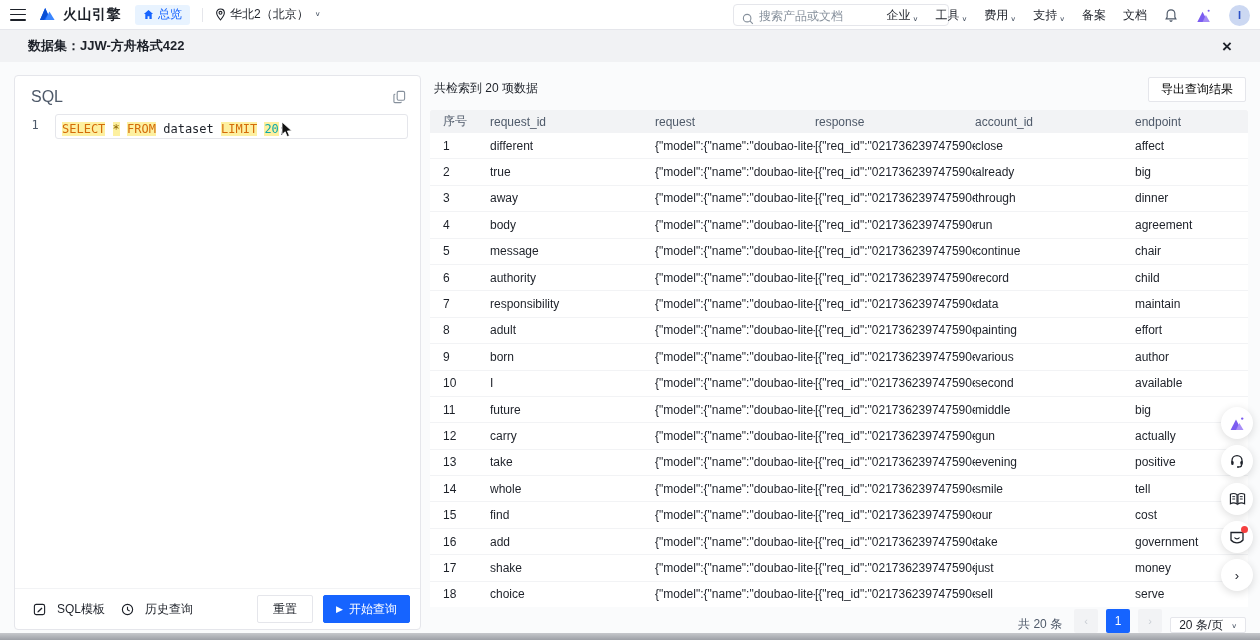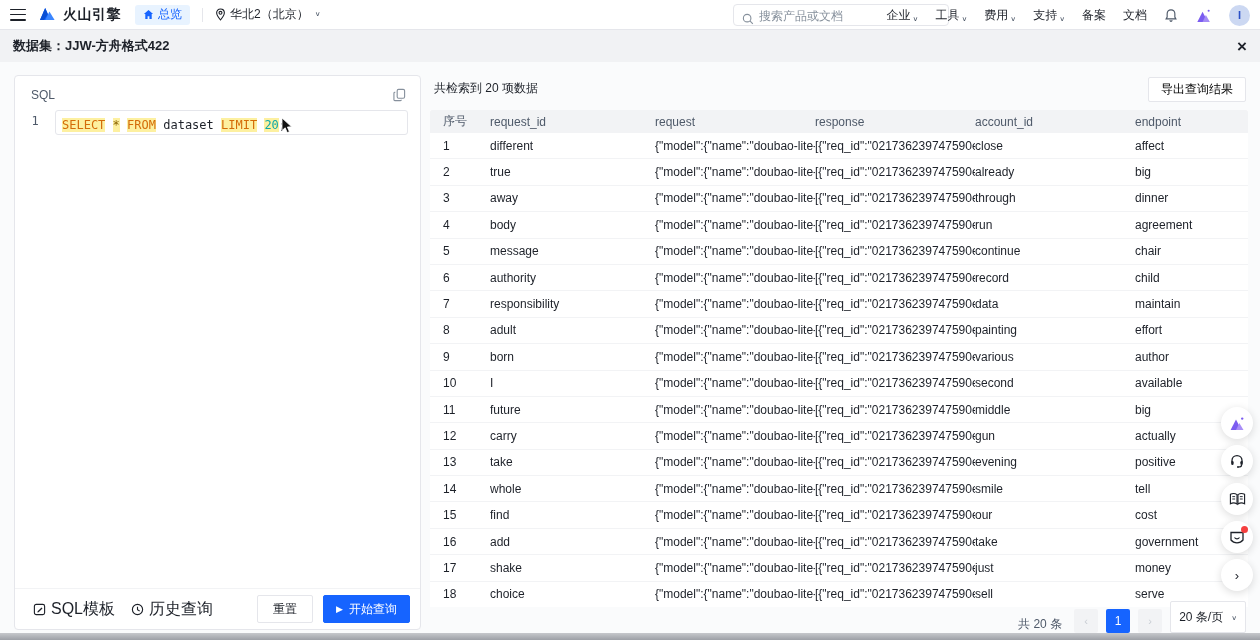--- a/index.html
+++ b/index.html
@@ -23,40 +23,40 @@
                 border-radius:4px; display:flex; align-items:flex-end; padding:0 8px; gap:5px; background:#fff; }
   .search-box .ph { font-size:12px; color:#86909c; }
   .nav-right { position:absolute; right:10px; top:0; height:30px; display:flex; align-items:center; gap:17px; }
   .nav-item { font-size:12px; display:flex; align-items:flex-end; cursor:pointer; white-space:nowrap; }
   .icon-btn { display:flex; align-items:center; cursor:pointer; }
   .avatar { width:21px; height:21px; border-radius:50%; background:#ccd8f2; color:#2a50c7;
             font-size:11px; font-weight:bold; display:flex; align-items:center; justify-content:center; cursor:pointer; }
 
   
   .titlebar { position:absolute; top:30px; left:0; right:0; height:32px; background:#f1f2f4;
-              display:flex; align-items:center; justify-content:space-between; padding:0 13px; }
+              display:flex; align-items:center; justify-content:space-between; padding:0 28px; }
   .titlebar .t { font-size:13px; font-weight:bold; }
   .close-x { font-size:17px; font-weight:bold; line-height:1; cursor:pointer; }
 
   
   .sql-card { position:absolute; left:14px; top:75px; width:407px; height:555px; background:#fff;
               border:1px solid #e5e6eb; border-radius:4px; }
   .sql-head { display:flex; justify-content:space-between; align-items:center; padding:12px 14px 8px 16px; }
-  .sql-label { font-size:12px; color:#4e5969; }
+  .sql-label { font-size:16px; color:#4e5969; }
   .editor-row { display:flex; align-items:flex-start; padding:0 12px 0 0; position:relative; }
   .line-no { width:40px; text-align:center; font-family:"DejaVu Sans Mono",monospace; font-size:12px; color:#4e5969; padding-top:4px; }
   .code-box { flex:1; border:1px solid #e5e6eb; border-radius:3px; min-height:20px; padding:2px 6px;
               font-family:"DejaVu Sans Mono",monospace; font-size:12px; white-space:nowrap; }
   .tok-kw { color:#d46b08; background:#fdf0a0; }
   .tok-op { color:#8c6400; background:#fdf0a0; }
   .tok-num { color:#0fa8a8; background:#fdf0a0; }
   .cursor-arrow { position:relative; top:5px; margin-left:-5px; display:inline-block; }
   .sql-foot { position:absolute; bottom:0; left:0; right:0; height:41px; border-top:1px solid #f2f3f5;
               display:flex; align-items:center; padding:0 10px; }
-  .foot-link { display:flex; align-items:center; gap:5px; font-size:16px; color:#1d2129; padding:6px 8px; cursor:pointer; }
+  .foot-link { display:flex; align-items:center; gap:11px; font-size:12px; color:#1d2129; padding:6px 8px; cursor:pointer; }
   .foot-spacer { flex:1; }
   .btn { font-size:12px; border-radius:2px; cursor:pointer; display:flex; align-items:center; justify-content:center; }
   .btn-reset { background:#fff; border:1px solid #e5e6eb; color:#1d2129; height:28px; padding:0 15px; margin-right:10px; }
   .btn-primary { background:#1664ff; border:1px solid #1664ff; color:#fff; height:28px; padding:0 12px; gap:6px; }
   .play-tri { font-size:9px; }
 
   
   .results-head { position:absolute; left:434px; top:80px; font-size:12px; color:#1d2129; }
   .btn-export { position:absolute; right:14px; top:77px; background:#fff; border:1px solid #e5e6eb;
                 height:25px; padding:0 12px; font-size:12px; }
@@ -67,21 +67,21 @@
   .thead { background:#f2f3f5; height:23px; color:#4e5969; border-radius:2px 2px 0 0; }
   .tbody .tr { height:26.4px; border-bottom:1px solid #f2f3f5; color:#1d2129; }
 
   
   .pagination { position:absolute; right:14px; bottom:7px; height:26px; display:flex; align-items:flex-end; gap:8px; }
   .pg-total { font-size:12px; color:#4e5969; margin-right:4px; }
   .pg-btn { width:24px; height:24px; border-radius:2px; background:#f2f3f5; color:#c9cdd4; font-size:11px;
             display:flex; align-items:center; justify-content:center; cursor:pointer; }
   .pg-cur { width:24px; height:24px; border-radius:2px; background:#1664ff; color:#fff; font-size:12px;
             display:flex; align-items:center; justify-content:center; cursor:pointer; }
-  .pg-size { height:32px; border:1px solid #e5e6eb; border-radius:2px; background:#fff; display:flex;
+  .pg-size { height:16px; border:1px solid #e5e6eb; border-radius:2px; background:#fff; display:flex;
              align-items:center; gap:6px; padding:0 8px; font-size:12px; cursor:pointer; }
 
   
   .float-col { position:absolute; right:7px; top:407px; display:flex; flex-direction:column; gap:6px; z-index:6; }
   .fab { width:32px; height:32px; border-radius:50%; background:#fff; box-shadow:0 2px 8px rgba(0,0,0,.14);
          display:flex; align-items:center; justify-content:center; cursor:pointer; position:relative; }
   .fab .badge { position:absolute; top:5px; right:5px; width:7px; height:7px; border-radius:50%; background:#f53f3f; }
   .fab .gt { font-size:13px; color:#1d2129; }
 
   .bottom-strip { position:absolute; left:0; right:0; bottom:0; height:7px;

